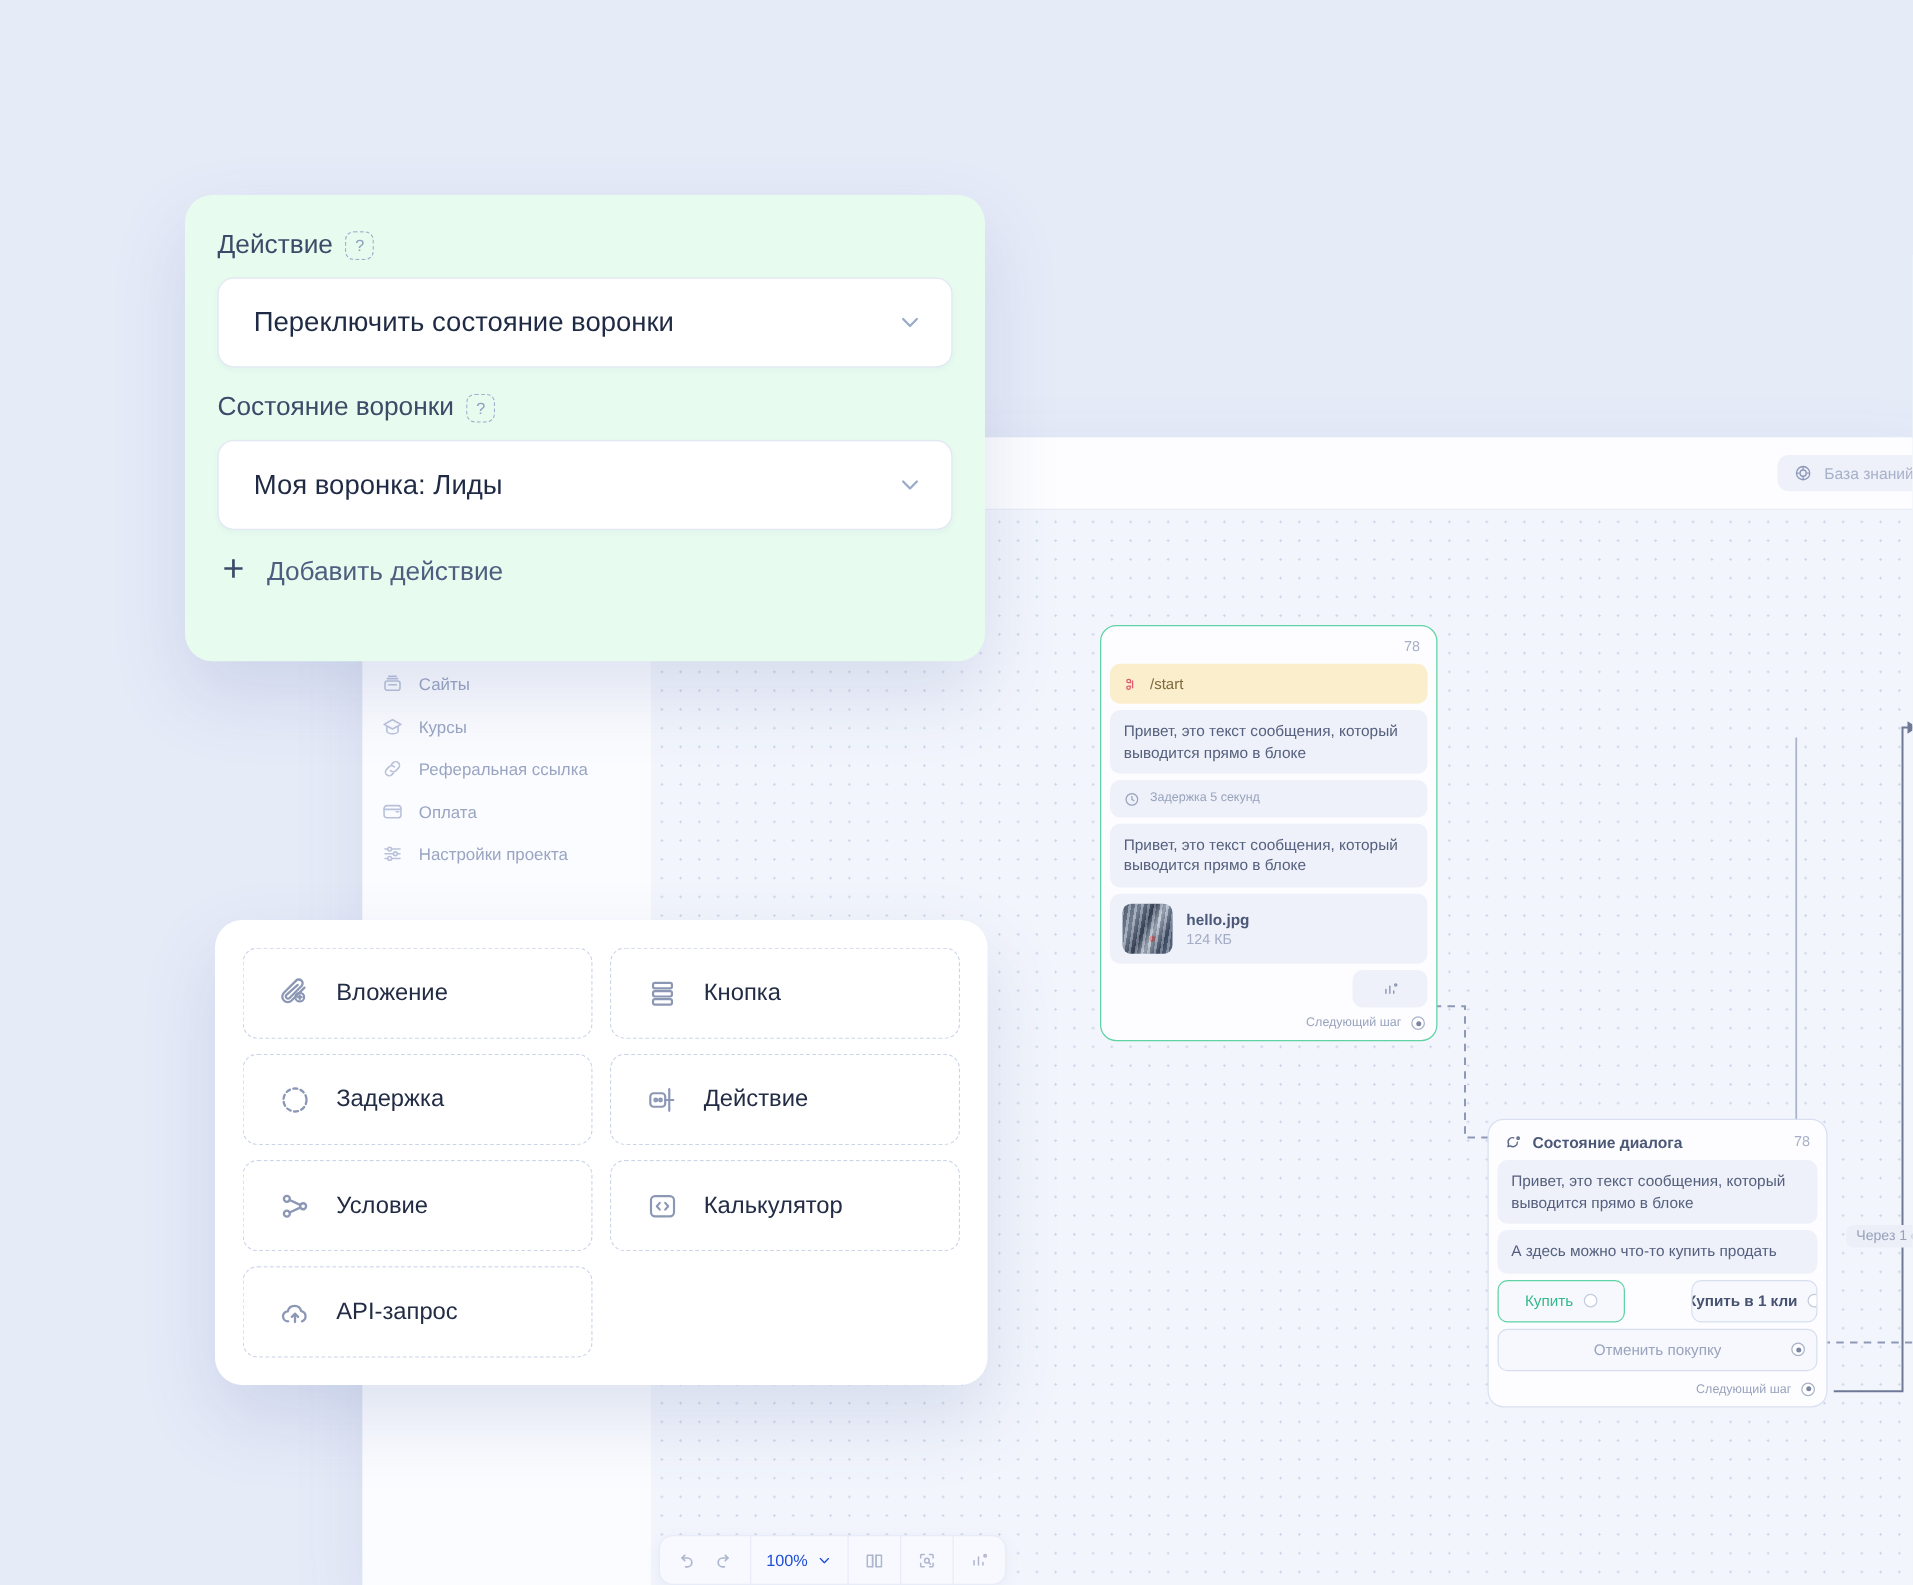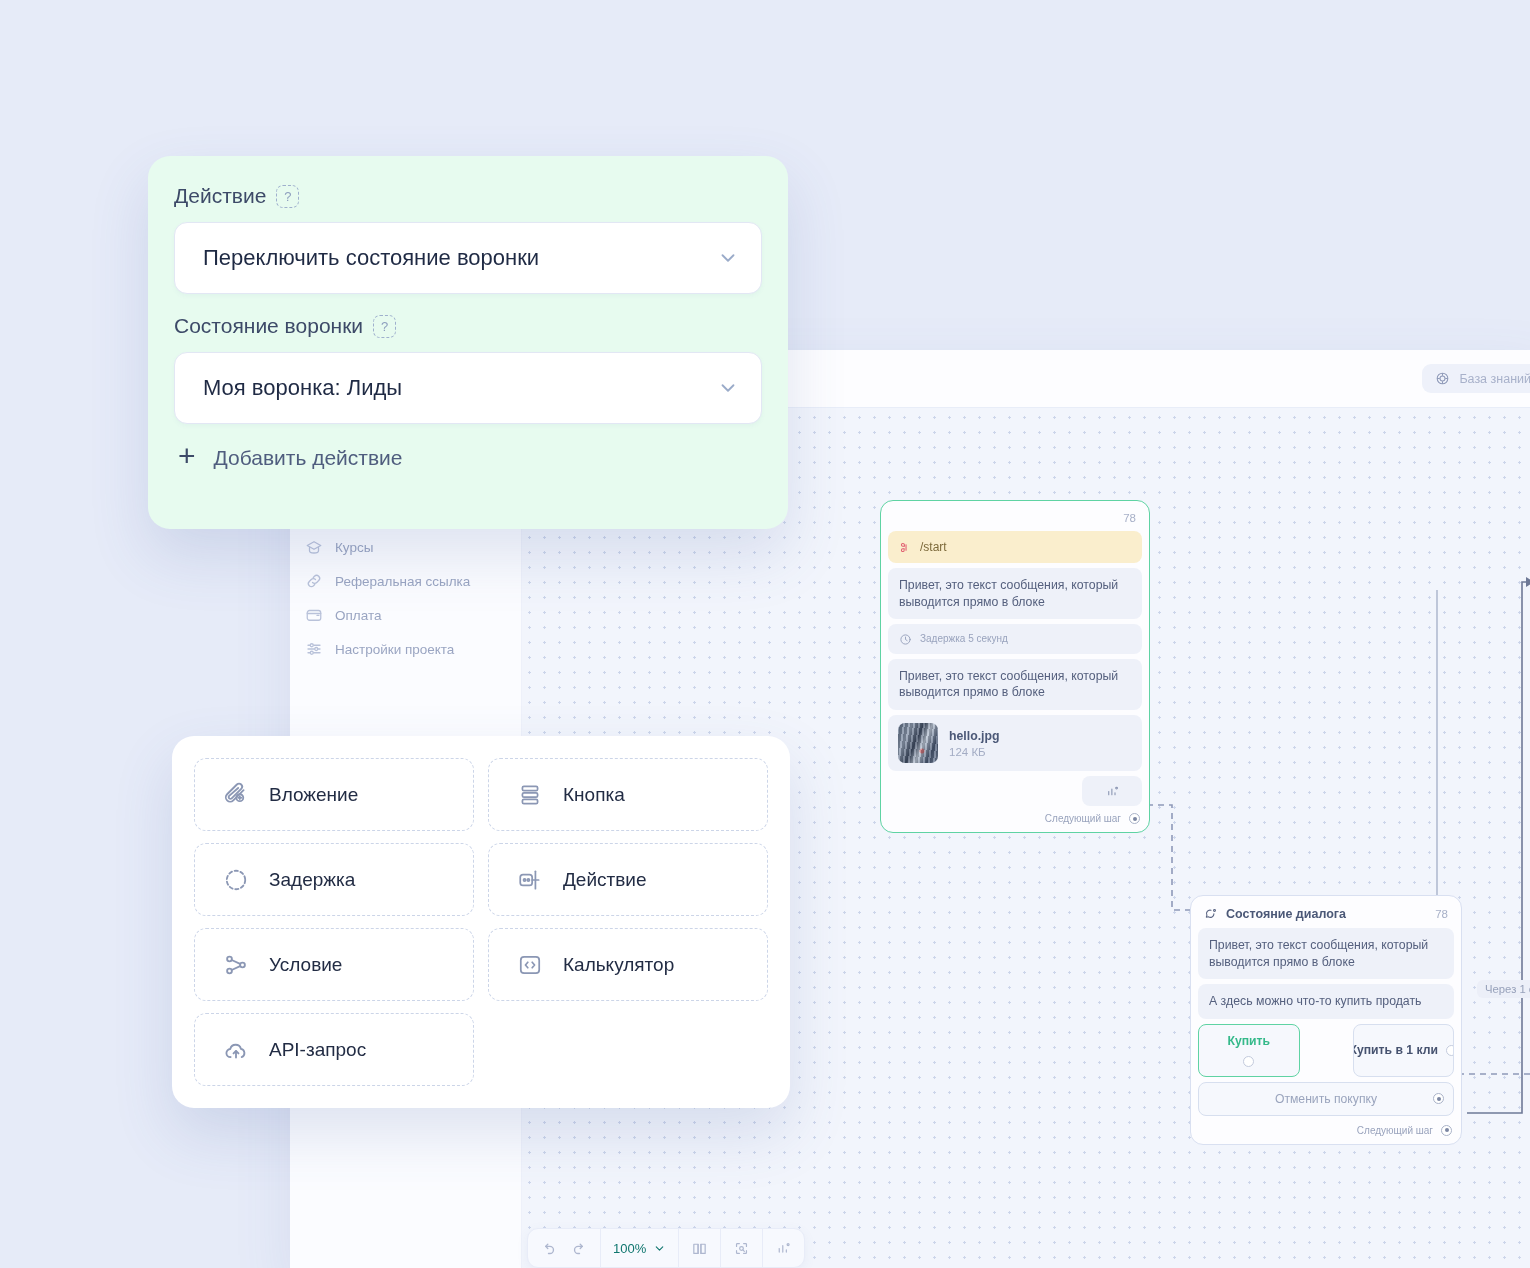--- a/index.html
+++ b/index.html
@@ -200,21 +200,21 @@
     font-size: 12.2px;
     color: #9aa4bd;
     display: flex;
     align-items: center;
     justify-content: center;
     gap: 8px;
     position: relative;
     white-space: nowrap;
     overflow: hidden;
   }
-  .flow-btn.active { border-color: #5fd3a3; color: #35b98a; font-weight: 700; flex-direction: column;}
+  .flow-btn.active { border-color: #5fd3a3; color: #35b98a; font-weight: 400;}
   .flow-btn.dark   { color: #46526f; font-weight: 600; margin-left: 48px;}
   .dot-port {
     width: 11px; height: 11px;
     border-radius: 50%;
     border: 1.4px solid #aab3c9;
     background: #fff;
     display: inline-flex; align-items:center; justify-content:center;
     flex: 0 0 11px;
   }
   .dot-port i { width: 4px; height: 4px; border-radius: 50%; background:#7b86a2; display:block;}
@@ -267,21 +267,21 @@
   }
   .tb-group {
     display: flex; align-items: center; height: 100%;
     padding: 0 12px;
     border-right: 1px solid #e8ecf8;
     gap: 14px;
     color: #aeb7cf;
   }
   .tb-group:last-child { border-right: none; }
   .tb-group svg { width: 17px; height: 17px; display:block; }
-  .zoom-val { font-size: 13px; color: #0f766e; display:flex; align-items:center; gap:7px; }
+  .zoom-val { font-size: 13px; color: #1d4ed8; display:flex; align-items:center; gap:7px; }
 
   
   .overlay-action {
     position: absolute;
     left: 148px;  top: 156px;
     width: 640px; height: 373px;
     background: #e7fbef;
     border-radius: 22px;
     box-shadow: 0 26px 60px rgba(70,95,160,.16);
     padding: 28px 26px 0 26px;
@@ -413,20 +413,31 @@
         <span class="side-icon">
           <svg viewBox="0 0 24 24" fill="none" stroke="currentColor" stroke-width="1.7" stroke-linecap="round" stroke-linejoin="round">
               <path d="M3 8.5l9 5.5 9-5.5"></path>
               <rect x="3" y="5.5" width="18" height="13" rx="3"></rect>
               <circle cx="20" cy="5.5" r="2.2" fill="#fbfcff"></circle>
             </svg>
         </span>
         <span class="side-label">Рассылки</span>
       </div>
 
+      <div class="side-item">
+        <span class="side-icon">
+          <svg viewBox="0 0 24 24" fill="none" stroke="currentColor" stroke-width="1.7" stroke-linecap="round" stroke-linejoin="round">
+              <rect x="4" y="9" width="16" height="10" rx="2.5"></rect>
+              <path d="M6.5 6.5h11"></path>
+              <path d="M8 4h8"></path>
+              <path d="M8 13h8"></path>
+            </svg>
+        </span>
+        <span class="side-label">Сайты</span>
+      </div>
 
       <div class="side-item">
         <span class="side-icon">
           <svg viewBox="0 0 24 24" fill="none" stroke="currentColor" stroke-width="1.7" stroke-linecap="round" stroke-linejoin="round">
               <path d="M3 10l9-5 9 5-9 5-9-5z"></path>
               <path d="M6 12.5V17c0 1.6 2.7 3 6 3s6-1.4 6-3v-4.5"></path>
             </svg>
         </span>
         <span class="side-label">Курсы</span>
       </div>

